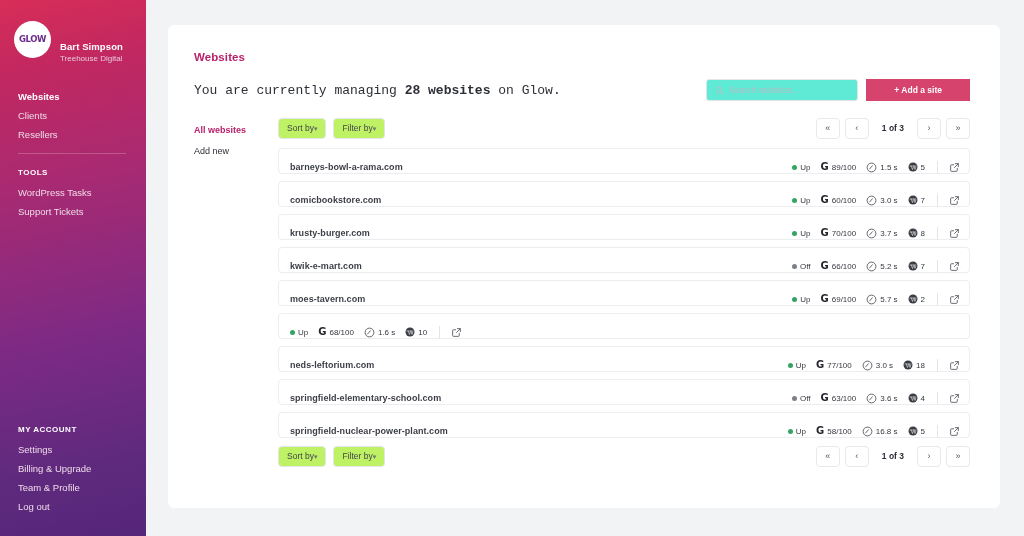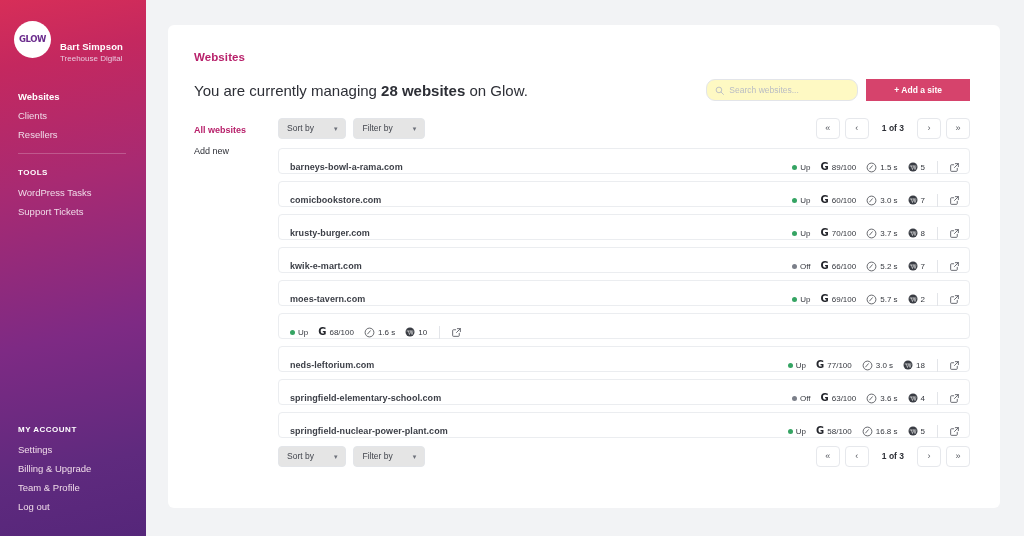--- a/index.html
+++ b/index.html
@@ -105,35 +105,36 @@
     font-weight: 700;
     letter-spacing: 0.1px;
   }
   .summary-row {
     display: flex;
     align-items: center;
     justify-content: space-between;
     margin-top: 16px;
   }
   .summary-text {
-    font-size: 15px;
+    font-size: 13px;
     color: #2d2f36;
+    font-family: Liberation Mono, monospace;
   }
   .summary-text b { font-weight: 700; }
   .search-wrap { display: flex; align-items: center; gap: 8px; }
   .search-box {
     width: 152px;
     height: 22px;
     border: 1px solid #e3e5e9;
-    border-radius: 9px;
+    border-radius: 3px;
     display: flex;
     align-items: center;
     gap: 5px;
     padding: 0 8px;
-    background: #fef9c3;
+    background: #5eead4;
   }
   .search-box input {
     border: 0; outline: 0;
     font-family: "Liberation Sans", sans-serif;
     font-size: 8.5px;
     color: #4a4d55;
     width: 118px;
     background: transparent;
   }
   .search-box input::placeholder { color: #b9bcc4; }
@@ -167,22 +168,22 @@
     display: flex;
     align-items: center;
     justify-content: space-between;
     height: 22px;
   }
   .toolbar-left { display: flex; gap: 7px; }
   .dd {
     height: 21px;
     border: 1px solid #e3e5e9;
     border-radius: 4px;
-    background: #e5e5e5;
-    display: flex; align-items: center; gap: 20px;
+    background: #bef264;
+    display: flex; align-items: center; gap: 0;
     padding: 0 8px;
     font-size: 8.5px;
     color: #41444c;
     cursor: pointer;
   }
   .caret { font-size: 7px; color: #6c707a; line-height: 1; }
 
   .pager { display: flex; align-items: center; gap: 5px; }
   .pg-btn {
     width: 24px; height: 21px;

